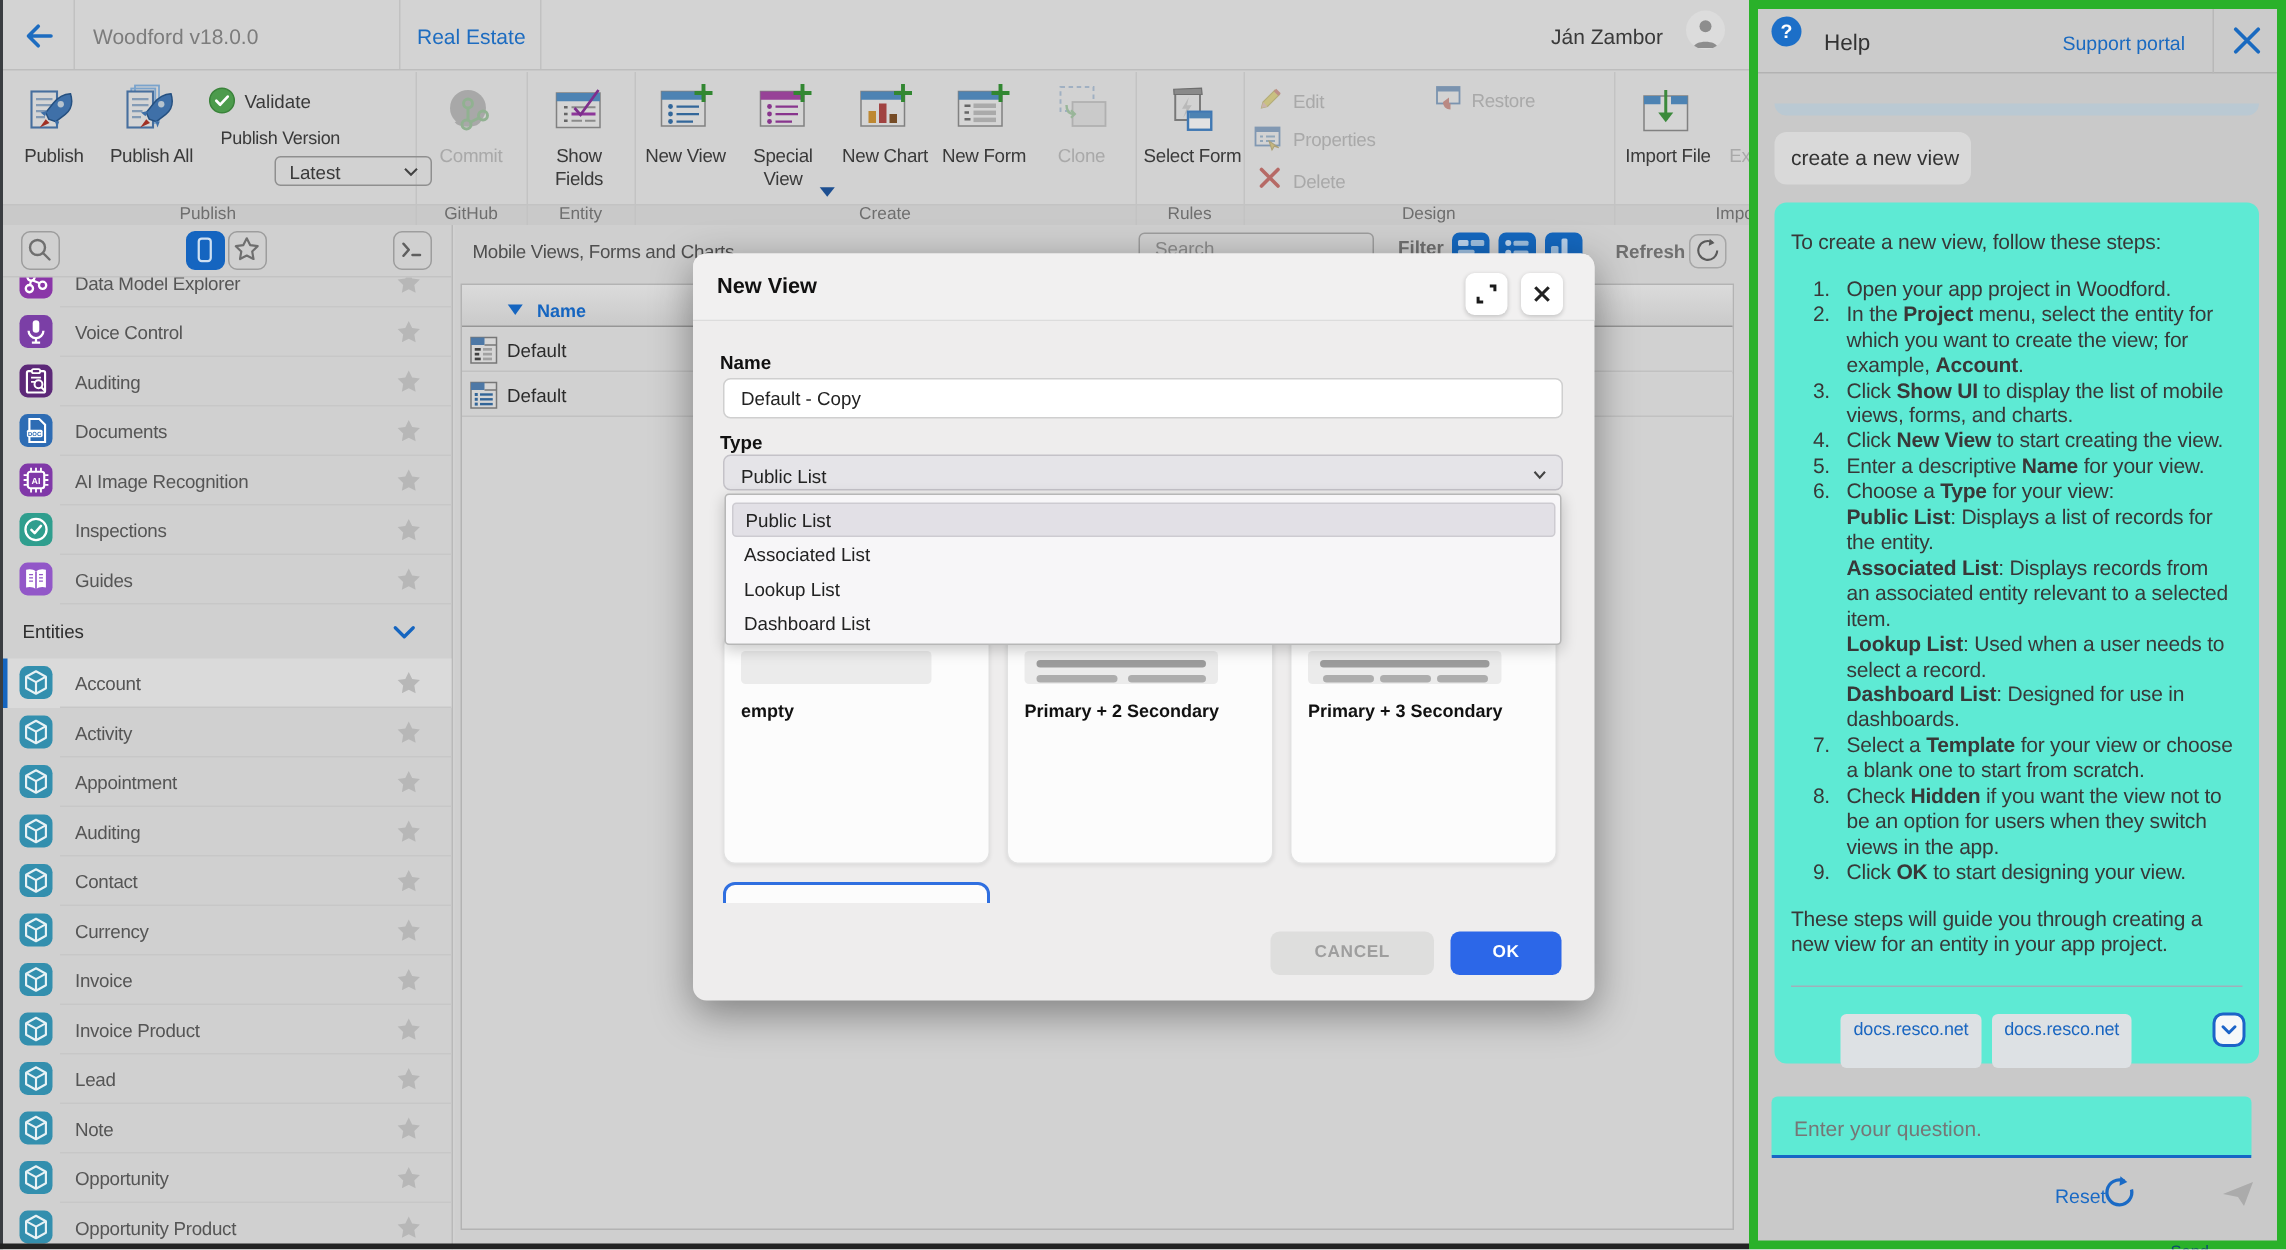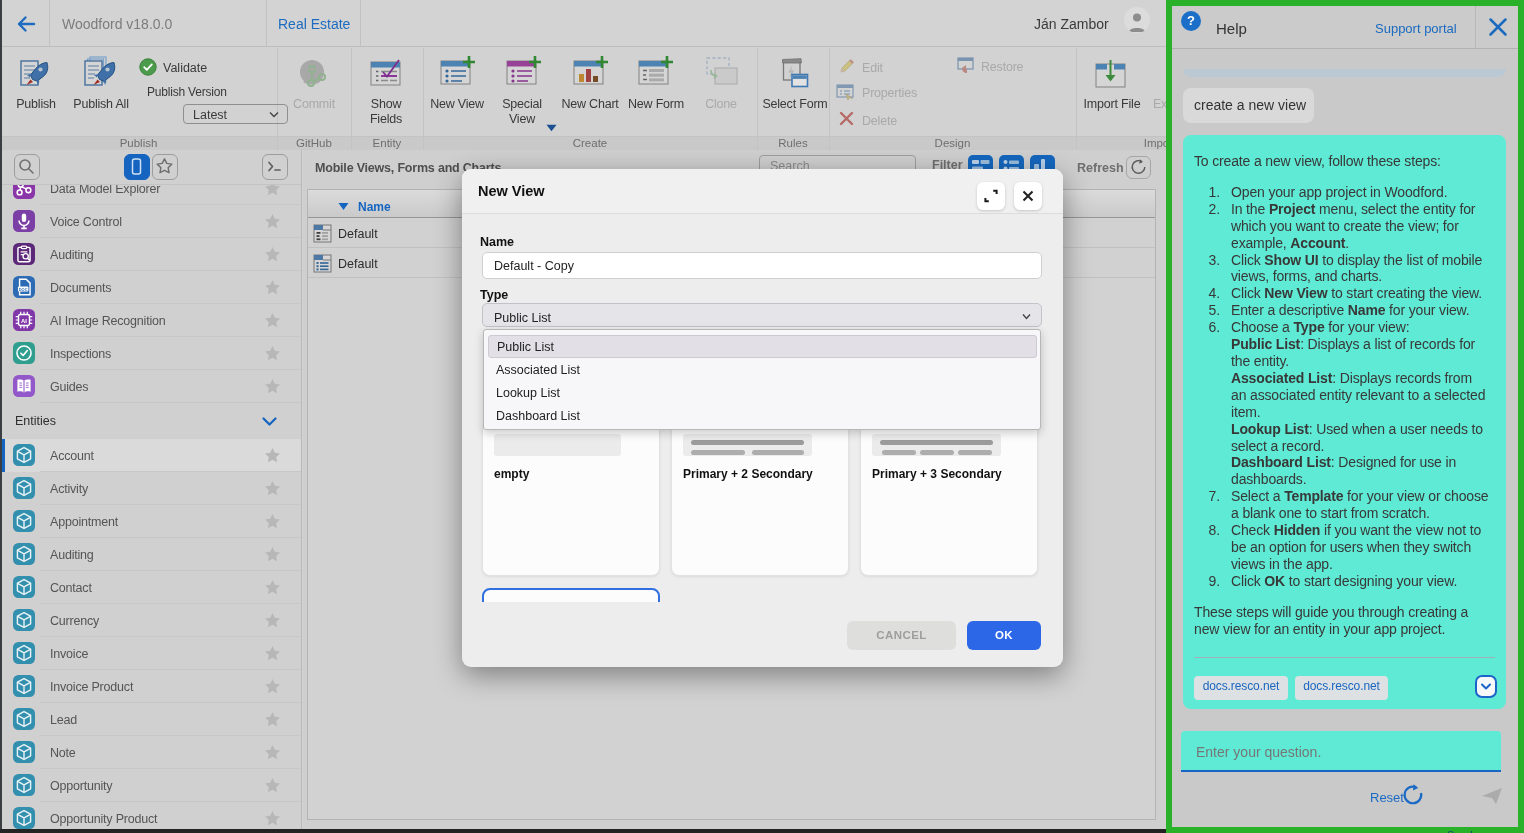--- a/index.html
+++ b/index.html
@@ -36,21 +36,21 @@
   .sname { position:absolute; left:50px; top:50%; transform:translateY(-50%); font-size:12.5px; color:#555555; letter-spacing:-0.2px; }
   .sstar { position:absolute; left:263px; top:7px; }
   #enthdr { position:relative; width:302px; height:36px; }
   #enthdr .sname2 { position:absolute; left:15px; top:50%; transform:translateY(-50%); font-size:12.5px; color:#2e2e2e; }
   .srow.sel { background:#dadada; }
   .selbar { position:absolute; left:0; top:0; width:5px; height:100%; background:#1565c0; }
   #darkrail { position:absolute; left:0; top:0; width:2px; height:833px; background:#3a3d41; z-index:6; }
 
   
   #main { position:absolute; left:303px; top:150px; width:863px; height:683px; background:#cfcfcf; }
-  #mtitle { position:absolute; left:12px; top:11px; font-size:12.5px; font-weight:bold; color:#4f4f4f; letter-spacing:-0.2px; }
+  #mtitle { position:absolute; left:12px; top:11px; font-size:12.5px; font-weight:normal; color:#4f4f4f; letter-spacing:-0.2px; }
   #searchbox { position:absolute; left:456px; top:5px; width:157px; height:19px; border:1px solid #9d9d9d; border-radius:4px; }
   #searchbox span { position:absolute; left:10px; top:3px; font-size:12.5px; color:#8c8c8c; }
   #filterlbl { position:absolute; left:629px; top:8px; font-size:12.5px; font-weight:bold; color:#6f6f6f; }
   .fbtn { position:absolute; top:5px; width:25px; height:21px; background:#1467be; border-radius:5px; }
   #refreshlbl { position:absolute; left:774px; top:11px; font-size:12.5px; font-weight:bold; color:#6f6f6f; }
   #refreshbtn { position:absolute; left:823px; top:6px; width:25px; height:23px; border:1px solid #a6a6a6; border-radius:6px; }
   #mtable { position:absolute; left:4px; top:39px; width:849px; height:631px; border:1px solid #b3b3b3; background:#d2d2d2; }
   #mthead { position:absolute; left:0; top:0; width:847px; height:28px; background:linear-gradient(#dbdbdb,#cacaca); border-bottom:1px solid #969696; }
   .mrow { position:absolute; left:0; width:847px; height:29px; background:#d1d1d1; border-bottom:1px solid #c1c1c1; }
   .mrow .rtext { position:absolute; left:30px; top:8px; font-size:12.5px; color:#2b2b2b; }
@@ -87,21 +87,21 @@
   #hhead .ht { position:absolute; left:44px; top:14px; font-size:15px; color:#333; }
   #hhead .sp { position:absolute; left:203px; top:15px; font-size:13px; color:#1a6ac0; }
   #hbody { position:absolute; left:0; top:43px; width:346px; height:778px; }
   #prevstrip { position:absolute; left:11px; top:20px; width:323px; height:8px; background:#bac9d3; border-radius:0 0 8px 8px; }
   #chip { position:absolute; left:11px; top:39px; width:131px; height:35px; background:#d9d9d9; border-radius:8px; font-size:14px; color:#333; line-height:35px; padding-left:11px; }
   #bubble { position:absolute; left:11px; top:86px; width:323px; height:574px; background:#5eead4; border-radius:8px; color:#383838; font-size:14px; letter-spacing:-0.15px; }
   #btext { position:absolute; left:11px; top:18px; width:302px; line-height:16.9px; }
   .hli { position:relative; padding-left:37px; }
   .hli .num { position:absolute; left:0; top:0; width:26px; text-align:right; }
   #bsep { position:absolute; left:11px; top:522px; width:301px; height:1px; background:#9fb0b9; }
-  .dchip { position:absolute; top:541px; height:24px; background:#dde1e4; border-radius:4px; font-size:12px; color:#1a66c0; line-height:21px; text-align:center; letter-spacing:-0.1px; }
+  .dchip { position:absolute; top:541px; height:36px; background:#dde1e4; border-radius:4px; font-size:12px; color:#1a66c0; line-height:21px; text-align:center; letter-spacing:-0.1px;margin-left:33px; }
   #expbtn { position:absolute; left:292px; top:540px; width:22px; height:23px; background:#f6f8f9; border:2px solid #1c64c8; border-radius:7px; }
   #hinput { position:absolute; left:9px; top:682px; width:320px; height:41px; background:#5eead4; border-radius:4px 4px 0 0; border-bottom:2.5px solid #1766c5; }
   #hinput span { position:absolute; left:15px; top:13px; font-size:14px; color:#767676; }
   #resetlbl { position:absolute; left:198px; top:741px; font-size:13px; color:#1a6ac5; }
   #sendlbl { position:absolute; left:275px; top:780px; font-size:11px; color:#0c4a6e; }
 </style>
 </head>
 <body>
 <div id="app">
 

